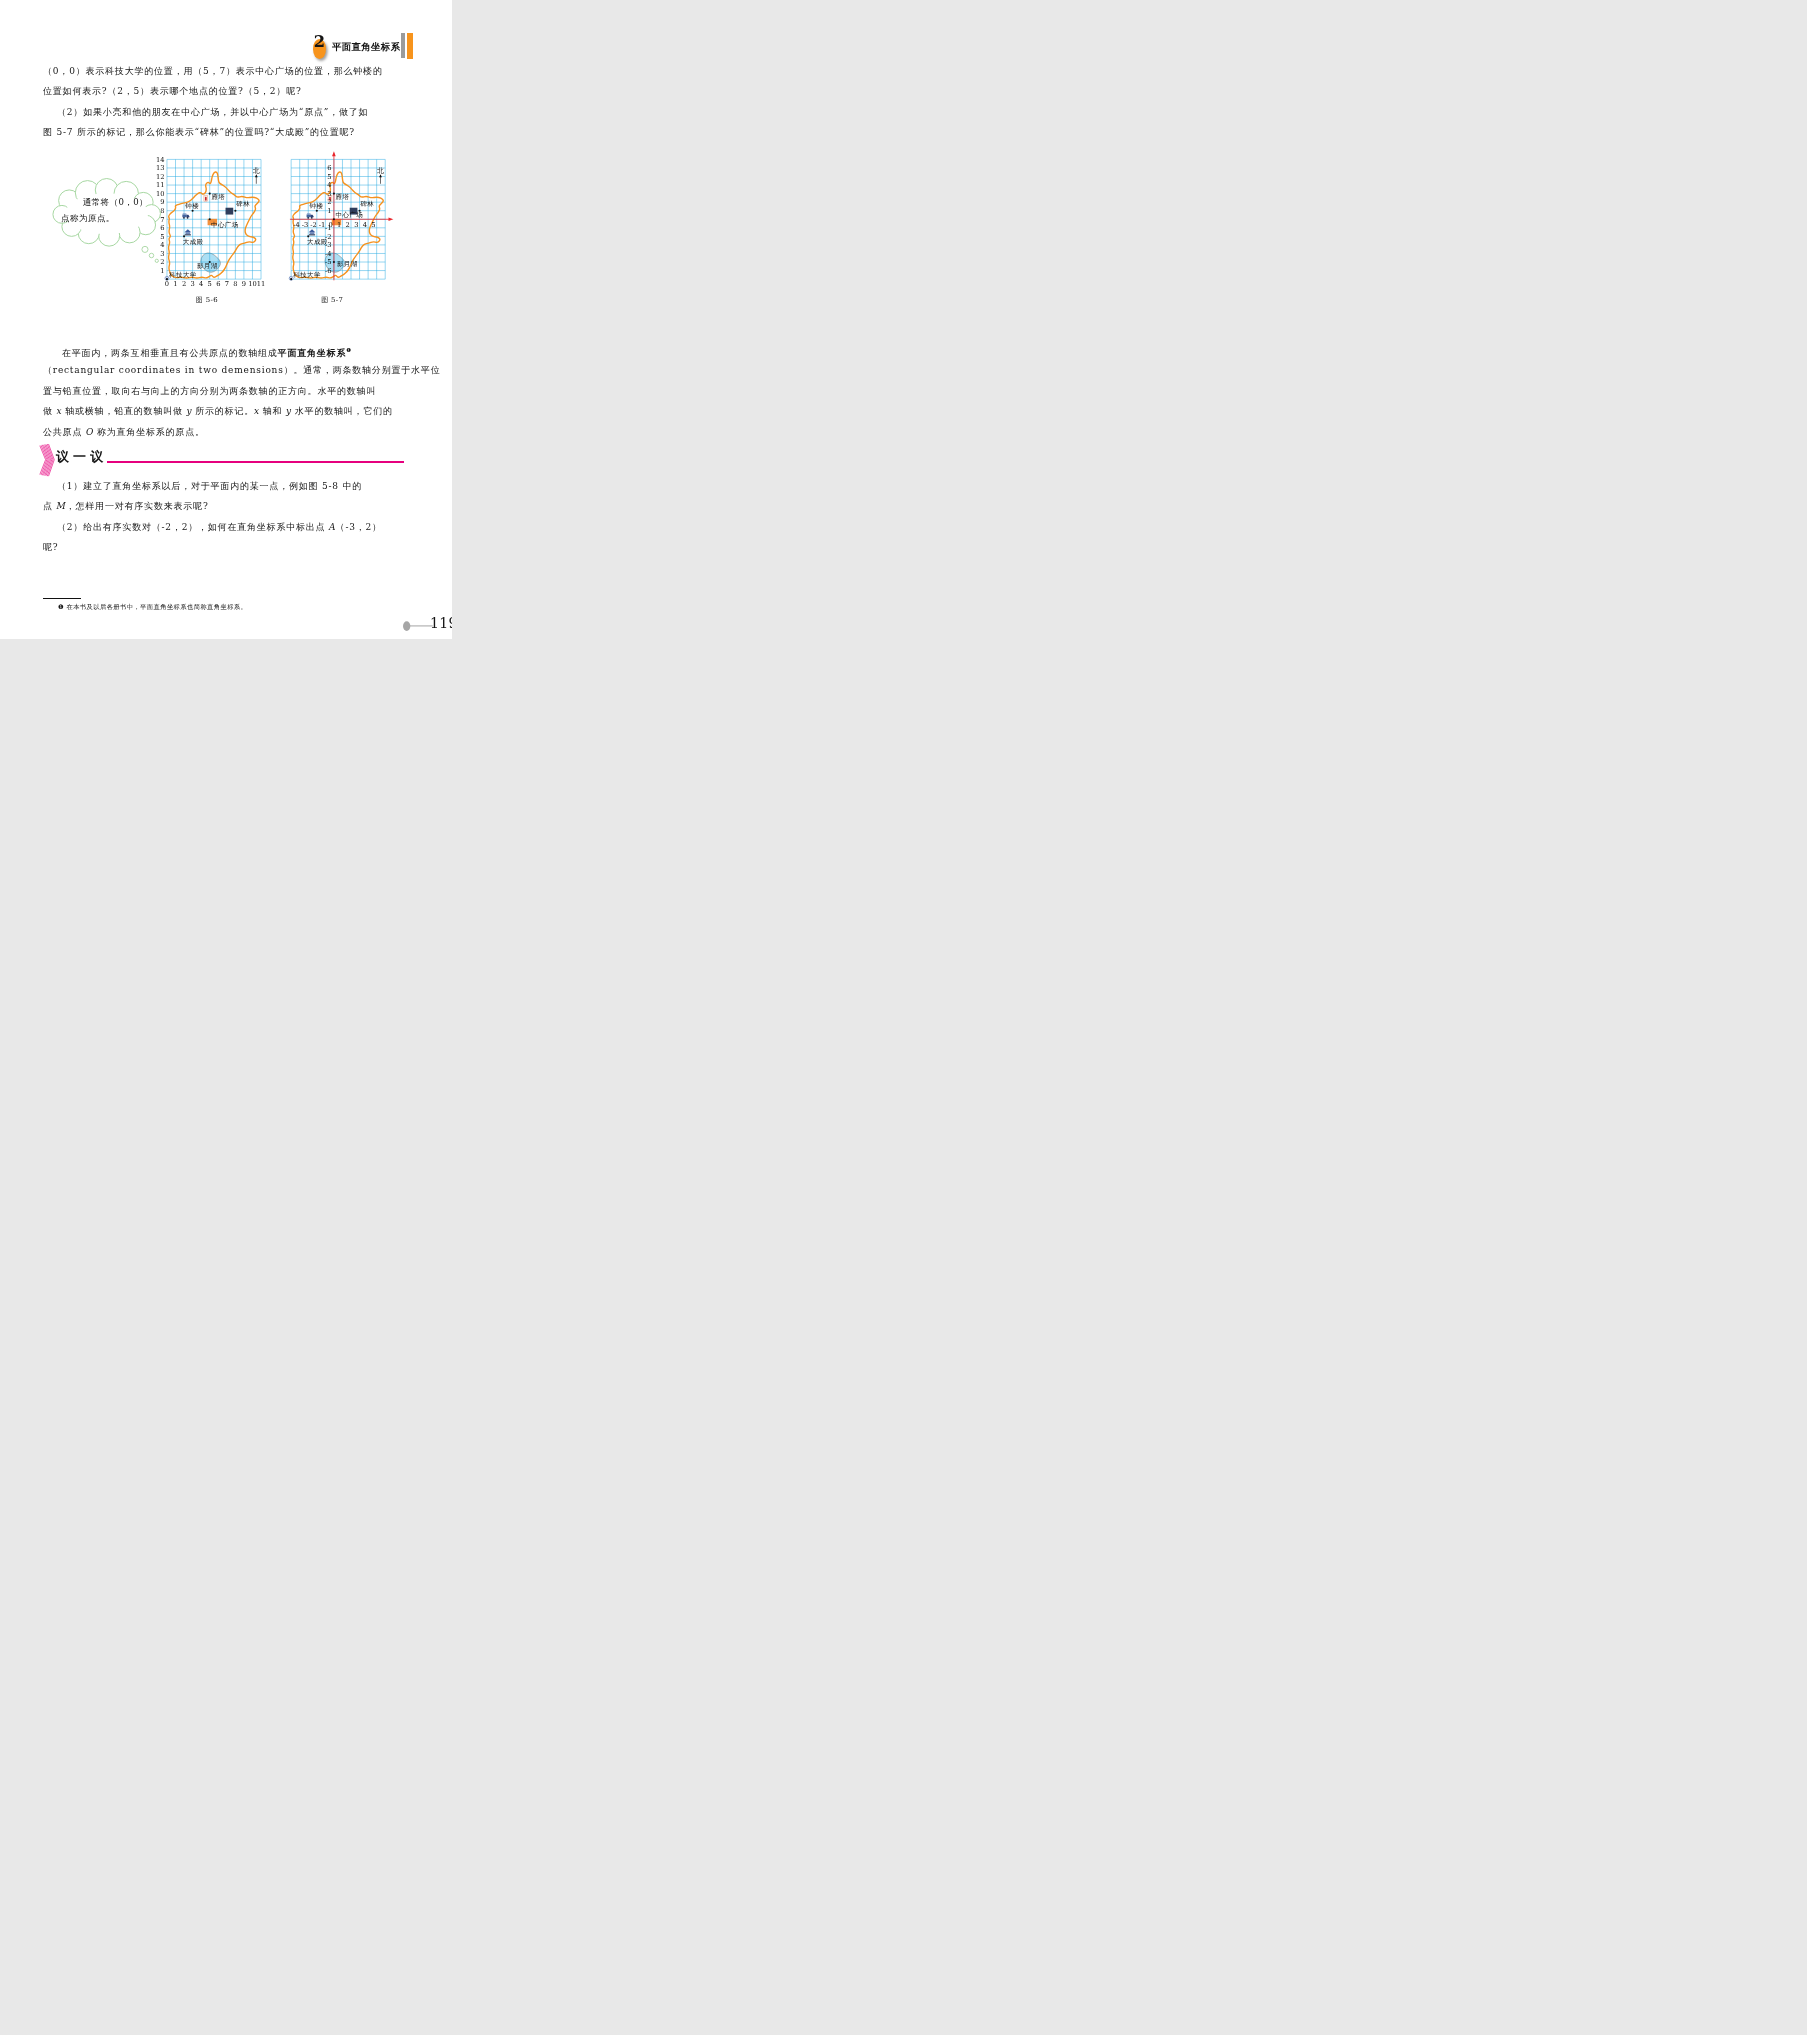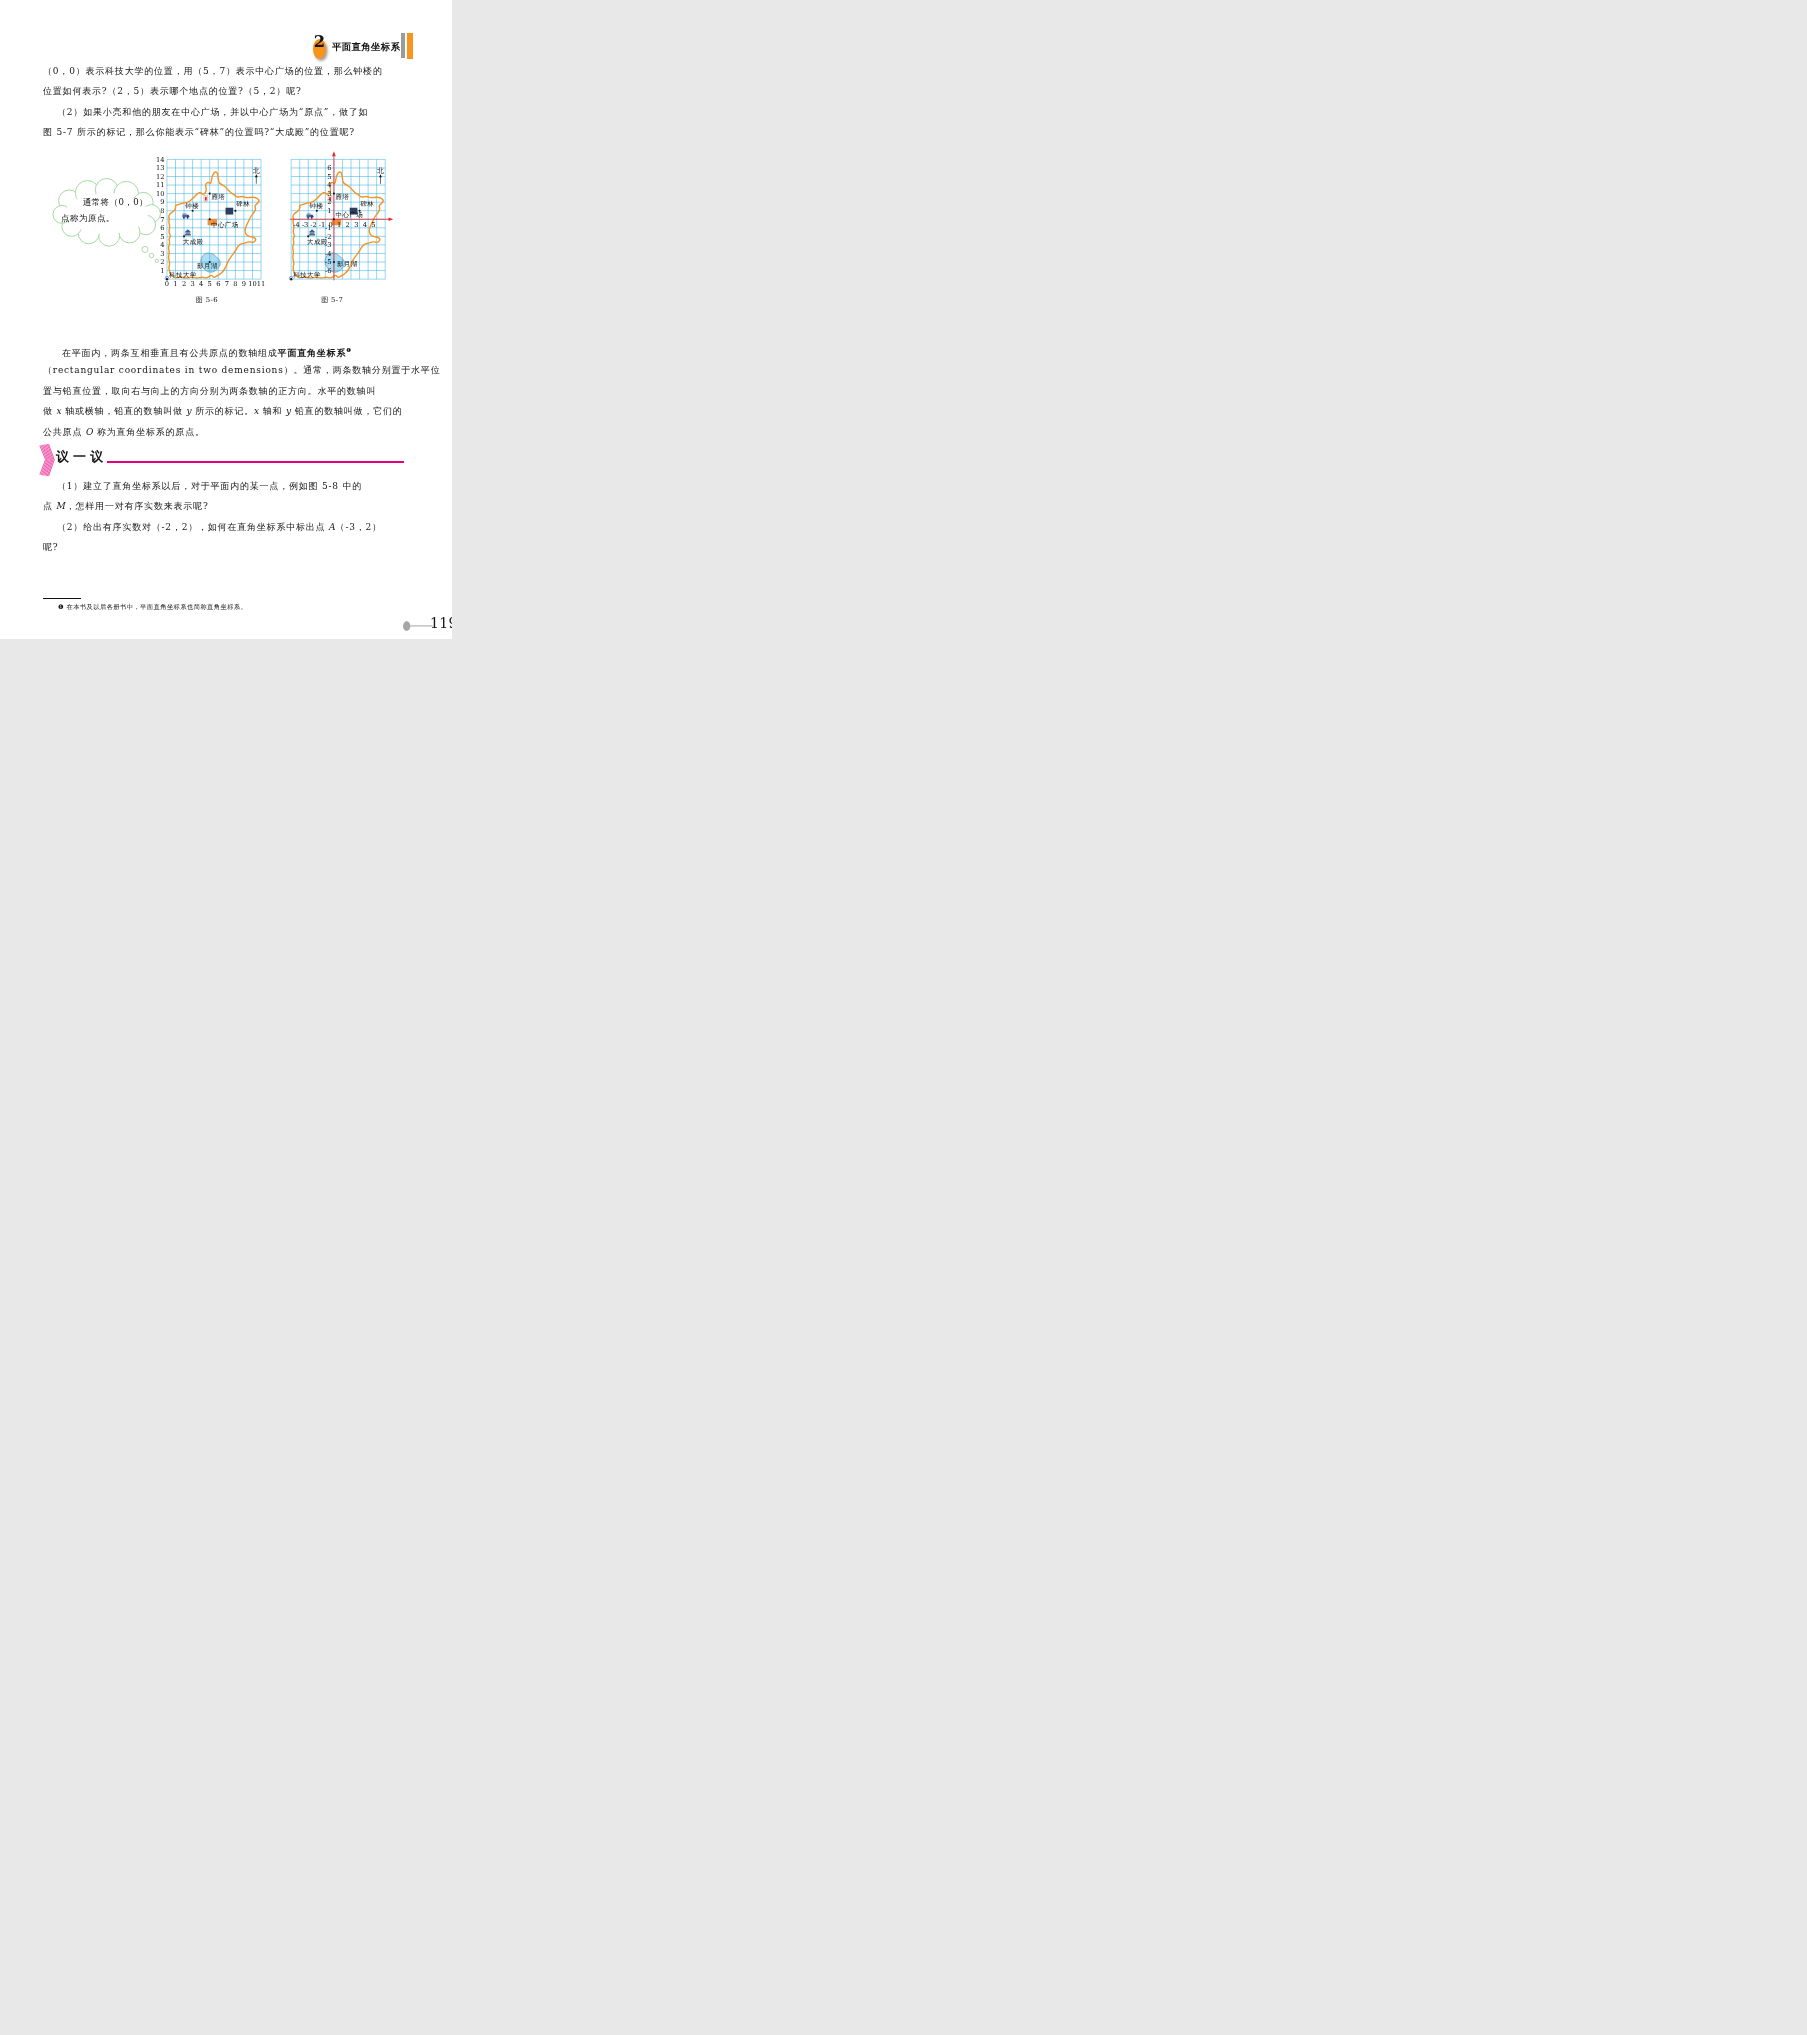--- a/index.html
+++ b/index.html
@@ -269,21 +269,21 @@
         <circle cx="385" cy="640" r="4" fill="#fff" stroke="#A5D6A0" stroke-width="2.2"></circle>
         <text x="203" y="502" font-size="21" font-family="&quot;DejaVu Serif&quot;,&quot;Liberation Serif&quot;,serif" fill="#111111" text-anchor="start" letter-spacing="1px">通常将（0，0）</text>
         <text x="150" y="543" font-size="21" font-family="&quot;DejaVu Serif&quot;,&quot;Liberation Serif&quot;,serif" fill="#111111" text-anchor="start" letter-spacing="1px">点称为原点。</text>
       </g>
     </svg>
 
   <div class="textblock" style="top:340px;">
     <div class="line ind2"><span>在平面内，两条互相垂直且有公共原点的数轴组成</span><span class="b">平面直角坐标系</span><span class="sup">❶</span></div>
     <div class="line"><span>（rectangular coordinates in two demensions）。通常，两条数轴分别置于水平位</span></div>
     <div class="line"><span>置与铅直位置，取向右与向上的方向分别为两条数轴的正方向。水平的数轴叫</span></div>
-    <div class="line"><span>做 </span><span class="i">x</span><span> 轴或横轴，铅直的数轴叫做 </span><span class="i">y</span><span> 所示的标记。</span><span class="i">x</span><span> 轴和 </span><span class="i">y</span><span> 铅直的数轴叫做，它们的</span></div>
+    <div class="line"><span>做 </span><span class="i">x</span><span> 轴或横轴，铅直的数轴叫做 </span><span class="i">y</span><span> 所示的标记。</span><span class="i">x</span><span> 轴和 </span><span class="i">y</span><span> 水平的数轴叫，它们的</span></div>
     <div class="line"><span>公共原点 </span><span class="i">O</span><span> 称为直角坐标系的原点。</span></div>
   </div>
 
   <svg width="19" height="33" viewBox="0 0 46 80" style="left:39px;top:444px;">
     <g stroke="#E6007E" fill="none" stroke-width="1.6">
       <polyline points="2,4 16,38 2,74"></polyline>
       <polyline points="5,3 19,38 5,75"></polyline>
       <polyline points="8,2 22,38 8,76"></polyline>
       <polyline points="11,2 25,38 11,76"></polyline>
       <polyline points="14,1 28,38 14,77"></polyline>

